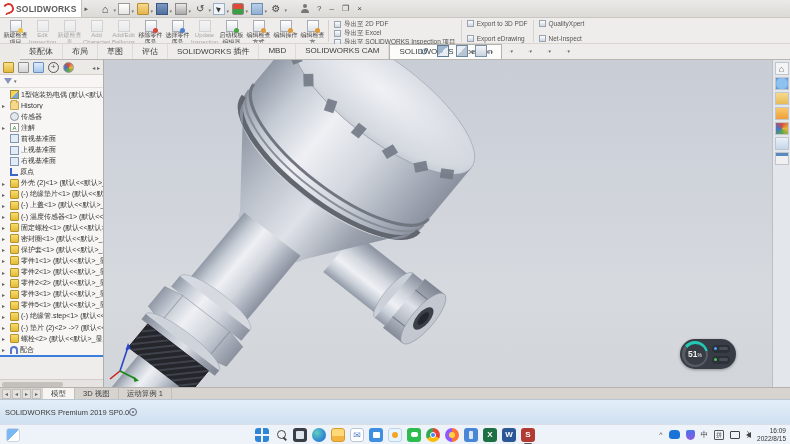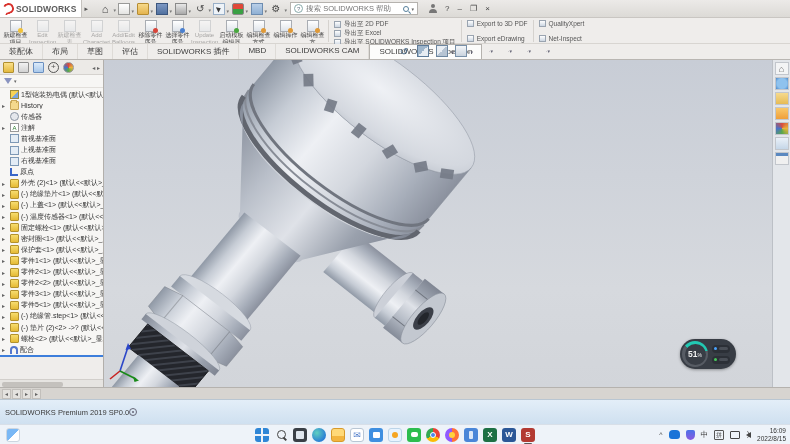--- a/index.html
+++ b/index.html
@@ -55,21 +55,21 @@
   .ri-ppl::after { background:#e09a38; }
   .ri-gray::after { display:none; }
   .rlbl { font-size:6px; line-height:6.5px; text-align:center; color:#3d3d3d; height:13px; overflow:hidden; width:27px; }
   .vsep { width:1px; background:#d5d2ce; margin:1px 2px; }
   .rlist { display:flex; flex-direction:column; justify-content:space-between; padding:1px 3px; }
   .rlist li { display:flex; align-items:center; gap:3px; font-size:6.5px; color:#555; white-space:nowrap; }
   .rli { width:7px; height:7px; flex:none; background:linear-gradient(#fefefe,#ccd6e2); border:1px solid #9aa4b0; }
   .rspacer { flex:1; }
 
   
-  .tabstrip { height:16px; flex:none; background:#efedeb; display:flex; align-items:flex-end; border-bottom:1px solid #b9b6b2; position:relative; }
+  .tabstrip { height:16px; flex:none; background:#efedeb; display:flex; align-items:flex-end; border-bottom:1px solid #b9b6b2; position:relative;margin-left:20px; }
   .rtabs { display:flex; height:15px; }
   .rtabs li { padding:2px 9px 0 9px; font-size:8px; color:#3c3c3c; border-right:1px solid #dedbd7; white-space:nowrap; }
   .rtabs li.active { background:#fcfcfb; border:1px solid #b5b2ae; border-bottom:none; }
   .headsup { position:absolute; left:360px; top:1px; display:flex; align-items:center; gap:7px; }
   .hu { width:12px; height:12px; position:relative; display:flex; align-items:center; justify-content:center; }
   .hu.withdd::after { content:"·▾"; font-size:5px; color:#667; position:absolute; right:-7px; top:3px; }
   .hu-prev::before { content:"↺"; font-size:10px; color:#4a6a88; }
   .hu-section { background:linear-gradient(135deg,#9fb6cc 50%,#e6ecf2 50%); border:1px solid #5d7document9; border:1px solid #5d7b99; }
   .hu-orient { background:linear-gradient(135deg,#e8edf3 50%,#b6c4d3 50%); border:1px solid #6c86a0; }
   .hu-display { background:linear-gradient(#f4f6f9,#c9d3de); border:1px solid #7890a8; }
@@ -212,26 +212,20 @@
         <li class="qt qt-new"></li>
         <li class="qt qt-open"></li>
         <li class="qt qt-save"></li>
         <li class="qt qt-print"></li>
         <li class="qt qt-undo"></li>
         <li class="qt qt-select"></li>
         <li class="qt qt-rebuild"></li>
         <li class="qt qt-fileprops"></li>
         <li class="qt qt-gear"></li>
       </ul>
-    <div class="search-box">
-      <span class="sb-help">?</span>
-      <input placeholder="搜索 SOLIDWORKS 帮助" style="">
-      <span class="mag"></span>
-      <span class="sb-dd">▾</span>
-    </div>
     <div class="win-ctrls">
       <span class="user-ic"></span>
       <span class="wc">?</span>
       <span class="wc">–</span>
       <span class="wc">❐</span>
       <span class="wc">×</span>
     </div>
   </div>
 
   <div class="ribbon">
@@ -664,20 +658,26 @@
   </div>
 
   <div class="dtabs">
     <ul class="dnav">
 
     <li>◂</li>
         <li>◂</li>
         <li>▸</li>
         <li>▸</li>
       </ul>
+    <ul class="dtablist">
+
+    <li class="active">模型</li>
+        <li>3D 视图</li>
+        <li>运动算例 1</li>
+      </ul>
   </div>
 
   <div class="statusbar">
     <span>SOLIDWORKS Premium 2019 SP0.0</span>
     <span class="st-gear"></span>
   </div>
 
   <div class="taskbar">
     <span class="tb-widgets"></span>
     <ul class="tb-center">

